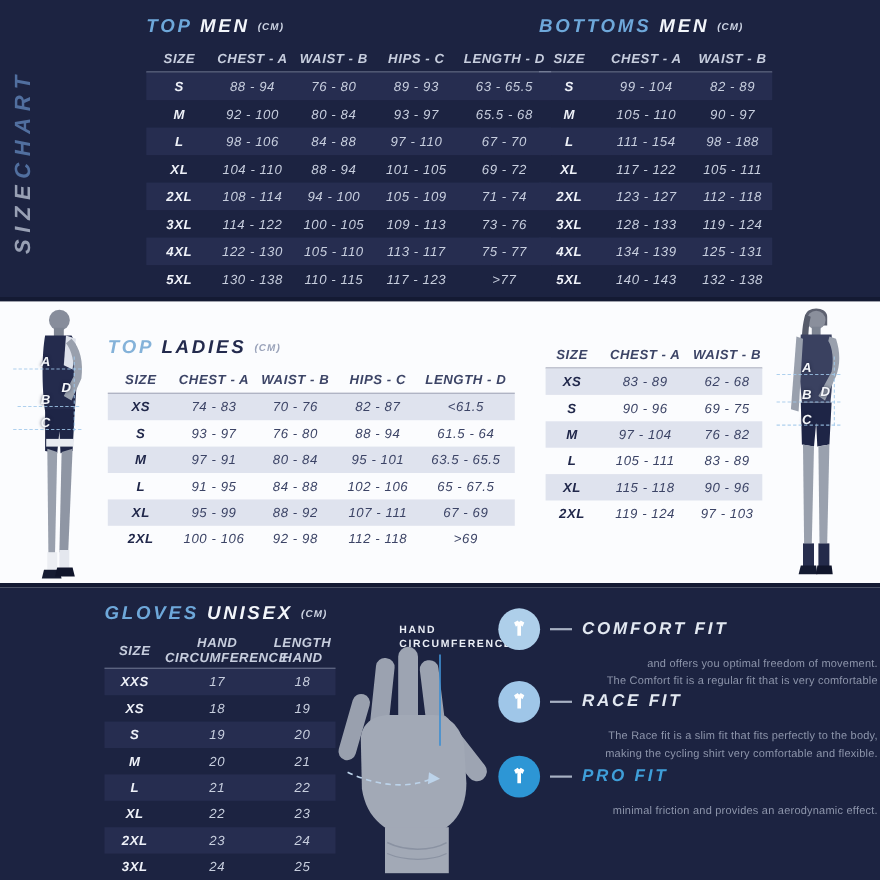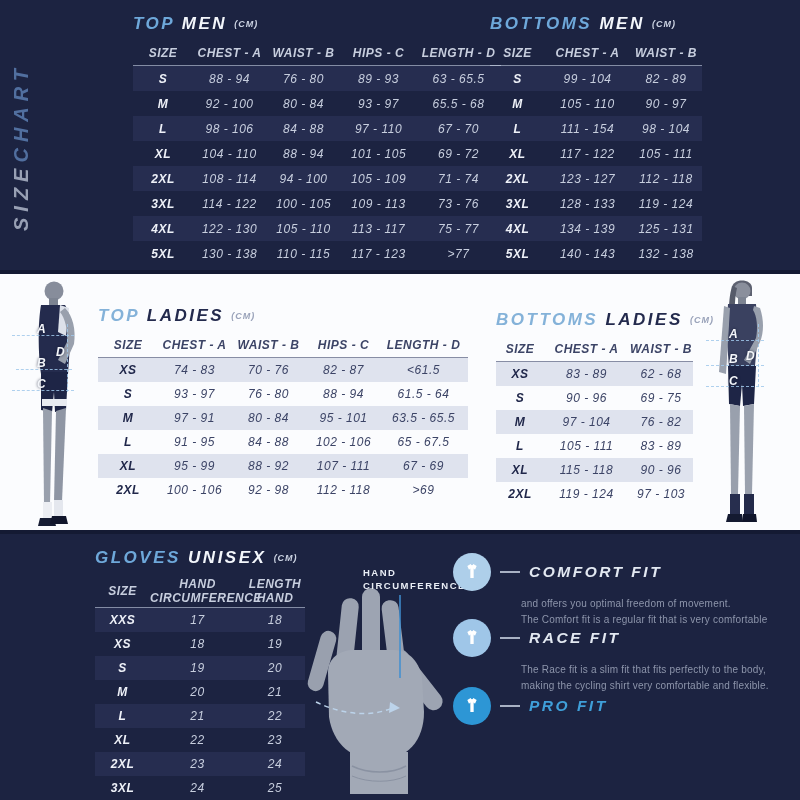--- a/index.html
+++ b/index.html
@@ -65,21 +65,21 @@
   }
   .dash-h { position:absolute; border-top:1.5px dashed rgba(160,200,235,.85); height:0; }
   .dash-v { position:absolute; border-left:1.5px dashed rgba(160,200,235,.85); width:0; }
 
   
   .hand-label {
     position:absolute; left:363px; top:566px;
     font-weight:bold; font-size:9.5px; letter-spacing:1.5px; color:#e9edf5; line-height:13px;
   }
   
-  .fit { position:absolute; left:453px; width:345px; }
+  .fit { position:absolute; left:453px; width:345px;text-align:right; }
   .fit-head { display:flex; align-items:center; gap:9px; height:38px; }
   .fit-icon { width:38px; height:38px; border-radius:50%; display:flex; align-items:center; justify-content:center; flex:0 0 auto; }
   .fit-icon.comfort { background:#aecfea; }
   .fit-icon.race    { background:#9fc6e8; }
   .fit-icon.pro     { background:#2d96d5; }
   .fit-dash { width:20px; height:2px; background:#a8b1c3; flex:0 0 auto; }
   .fit-title { font-style:italic; font-weight:bold; font-size:15.5px; letter-spacing:2.5px; color:#e2e8f1; white-space:nowrap; }
   .fit.pro .fit-title { color:#3f9fd9; }
   .fit-desc { margin:5px 0 0 68px; font-size:10px; line-height:16px; color:#8d95ab; letter-spacing:.2px; }
 </style>
@@ -185,21 +185,21 @@
           <div class="tcell">82 - 89</div>
         </div>
         <div class="trow">
           <div class="tcell sizecell">M</div>
           <div class="tcell">105 - 110</div>
           <div class="tcell">90 - 97</div>
         </div>
         <div class="trow striped">
           <div class="tcell sizecell">L</div>
           <div class="tcell">111 - 154</div>
-          <div class="tcell">98 - 104</div>
+          <div class="tcell">98 - 188</div>
         </div>
         <div class="trow">
           <div class="tcell sizecell">XL</div>
           <div class="tcell">117 - 122</div>
           <div class="tcell">105 - 111</div>
         </div>
         <div class="trow striped">
           <div class="tcell sizecell">2XL</div>
           <div class="tcell">123 - 127</div>
           <div class="tcell">112 - 118</div>
@@ -301,25 +301,20 @@
           <div class="tcell sizecell">2XL</div>
           <div class="tcell">100 - 106</div>
           <div class="tcell">92 - 98</div>
           <div class="tcell">112 - 118</div>
           <div class="tcell">&gt;69</div>
         </div>
       </div>
   </div>
 
   <div class="sz-table light t3l rows24" style="left:496px; top:310px; width:197px;">
-    <div class="table-title">
-      <span class="accent">BOTTOMS</span>
-      <span class="main">LADIES</span>
-      <span class="unit">(CM)</span>
-    </div>
     <div>
         <div class="trow thead">
           <div class="tcell hcell">SIZE</div>
           <div class="tcell hcell">CHEST - A</div>
           <div class="tcell hcell">WAIST - B</div>
         </div>
         <div class="trow striped">
           <div class="tcell sizecell">XS</div>
           <div class="tcell">83 - 89</div>
           <div class="tcell">62 - 68</div>
@@ -491,16 +486,17 @@
     <div class="fit-head">
       <div class="fit-icon pro">
         <svg width="24" height="24" viewBox="0 0 36 36">
           <path d="M11,9 L16,6 C17,8.5 19,8.5 20,6 L25,9 L22.5,14.5 L20.5,12.8 L20.5,27 L15.5,27 L15.5,12.8 L13.5,14.5 Z" fill="#ffffff"></path>
         </svg>
       </div>
       <div class="fit-dash"></div>
       <div class="fit-title">PRO FIT</div>
     </div>
     <div class="fit-desc">
+      <div>minimal friction and provides an aerodynamic effect.</div>
     </div>
   </div>
 
 </div>
 
 </body></html>

